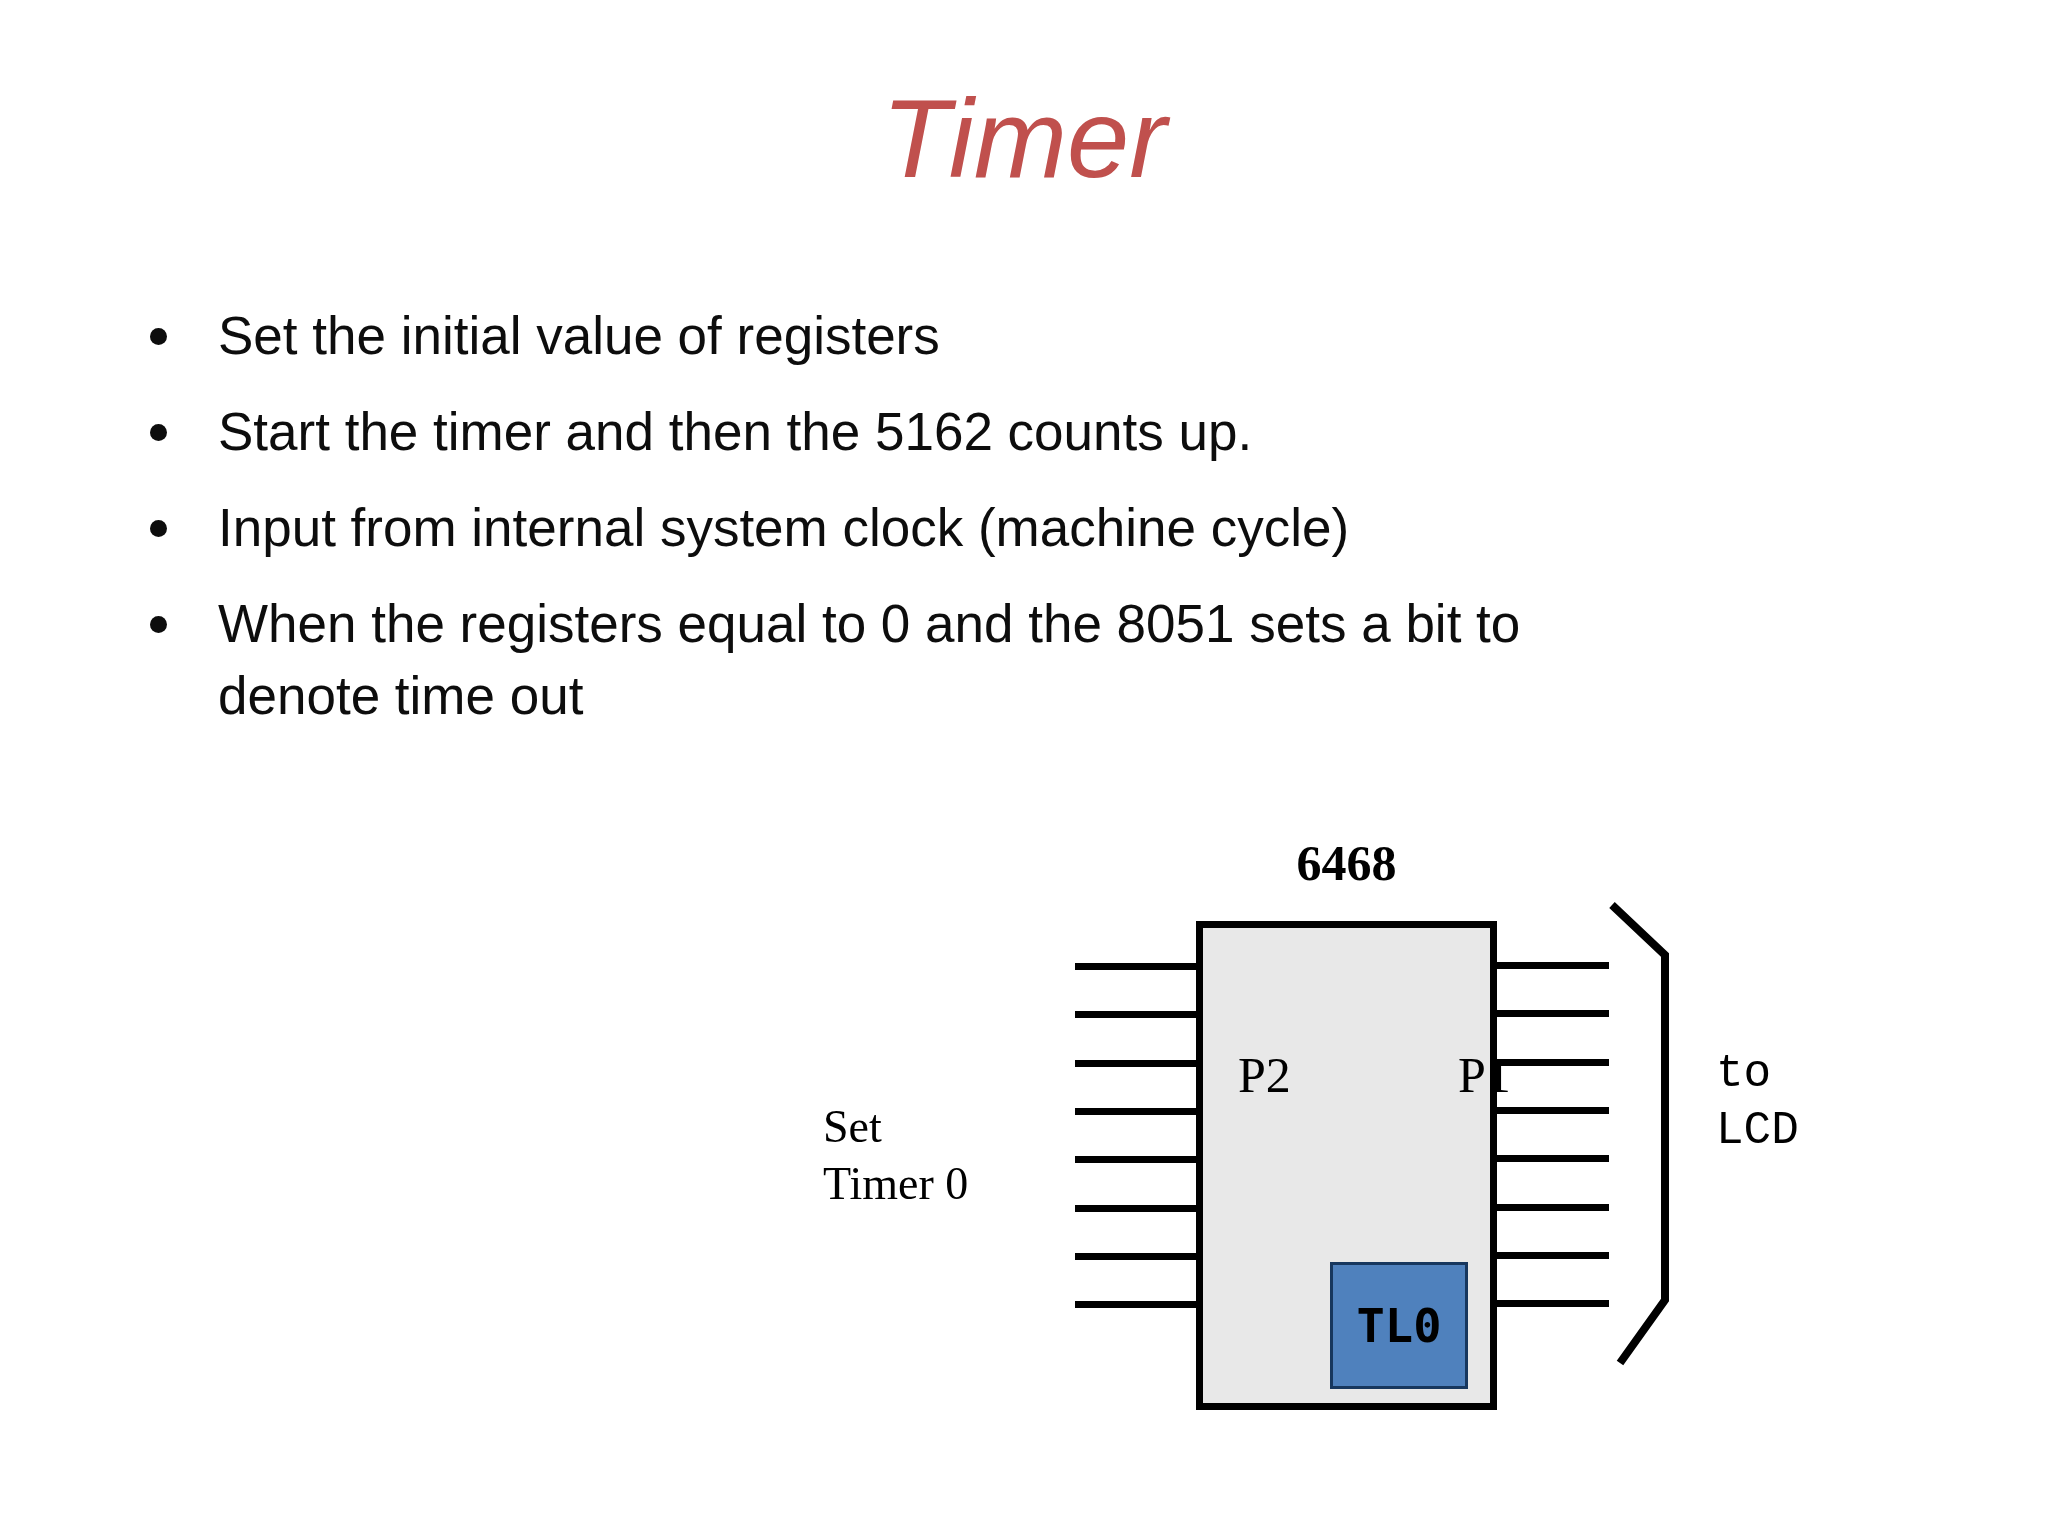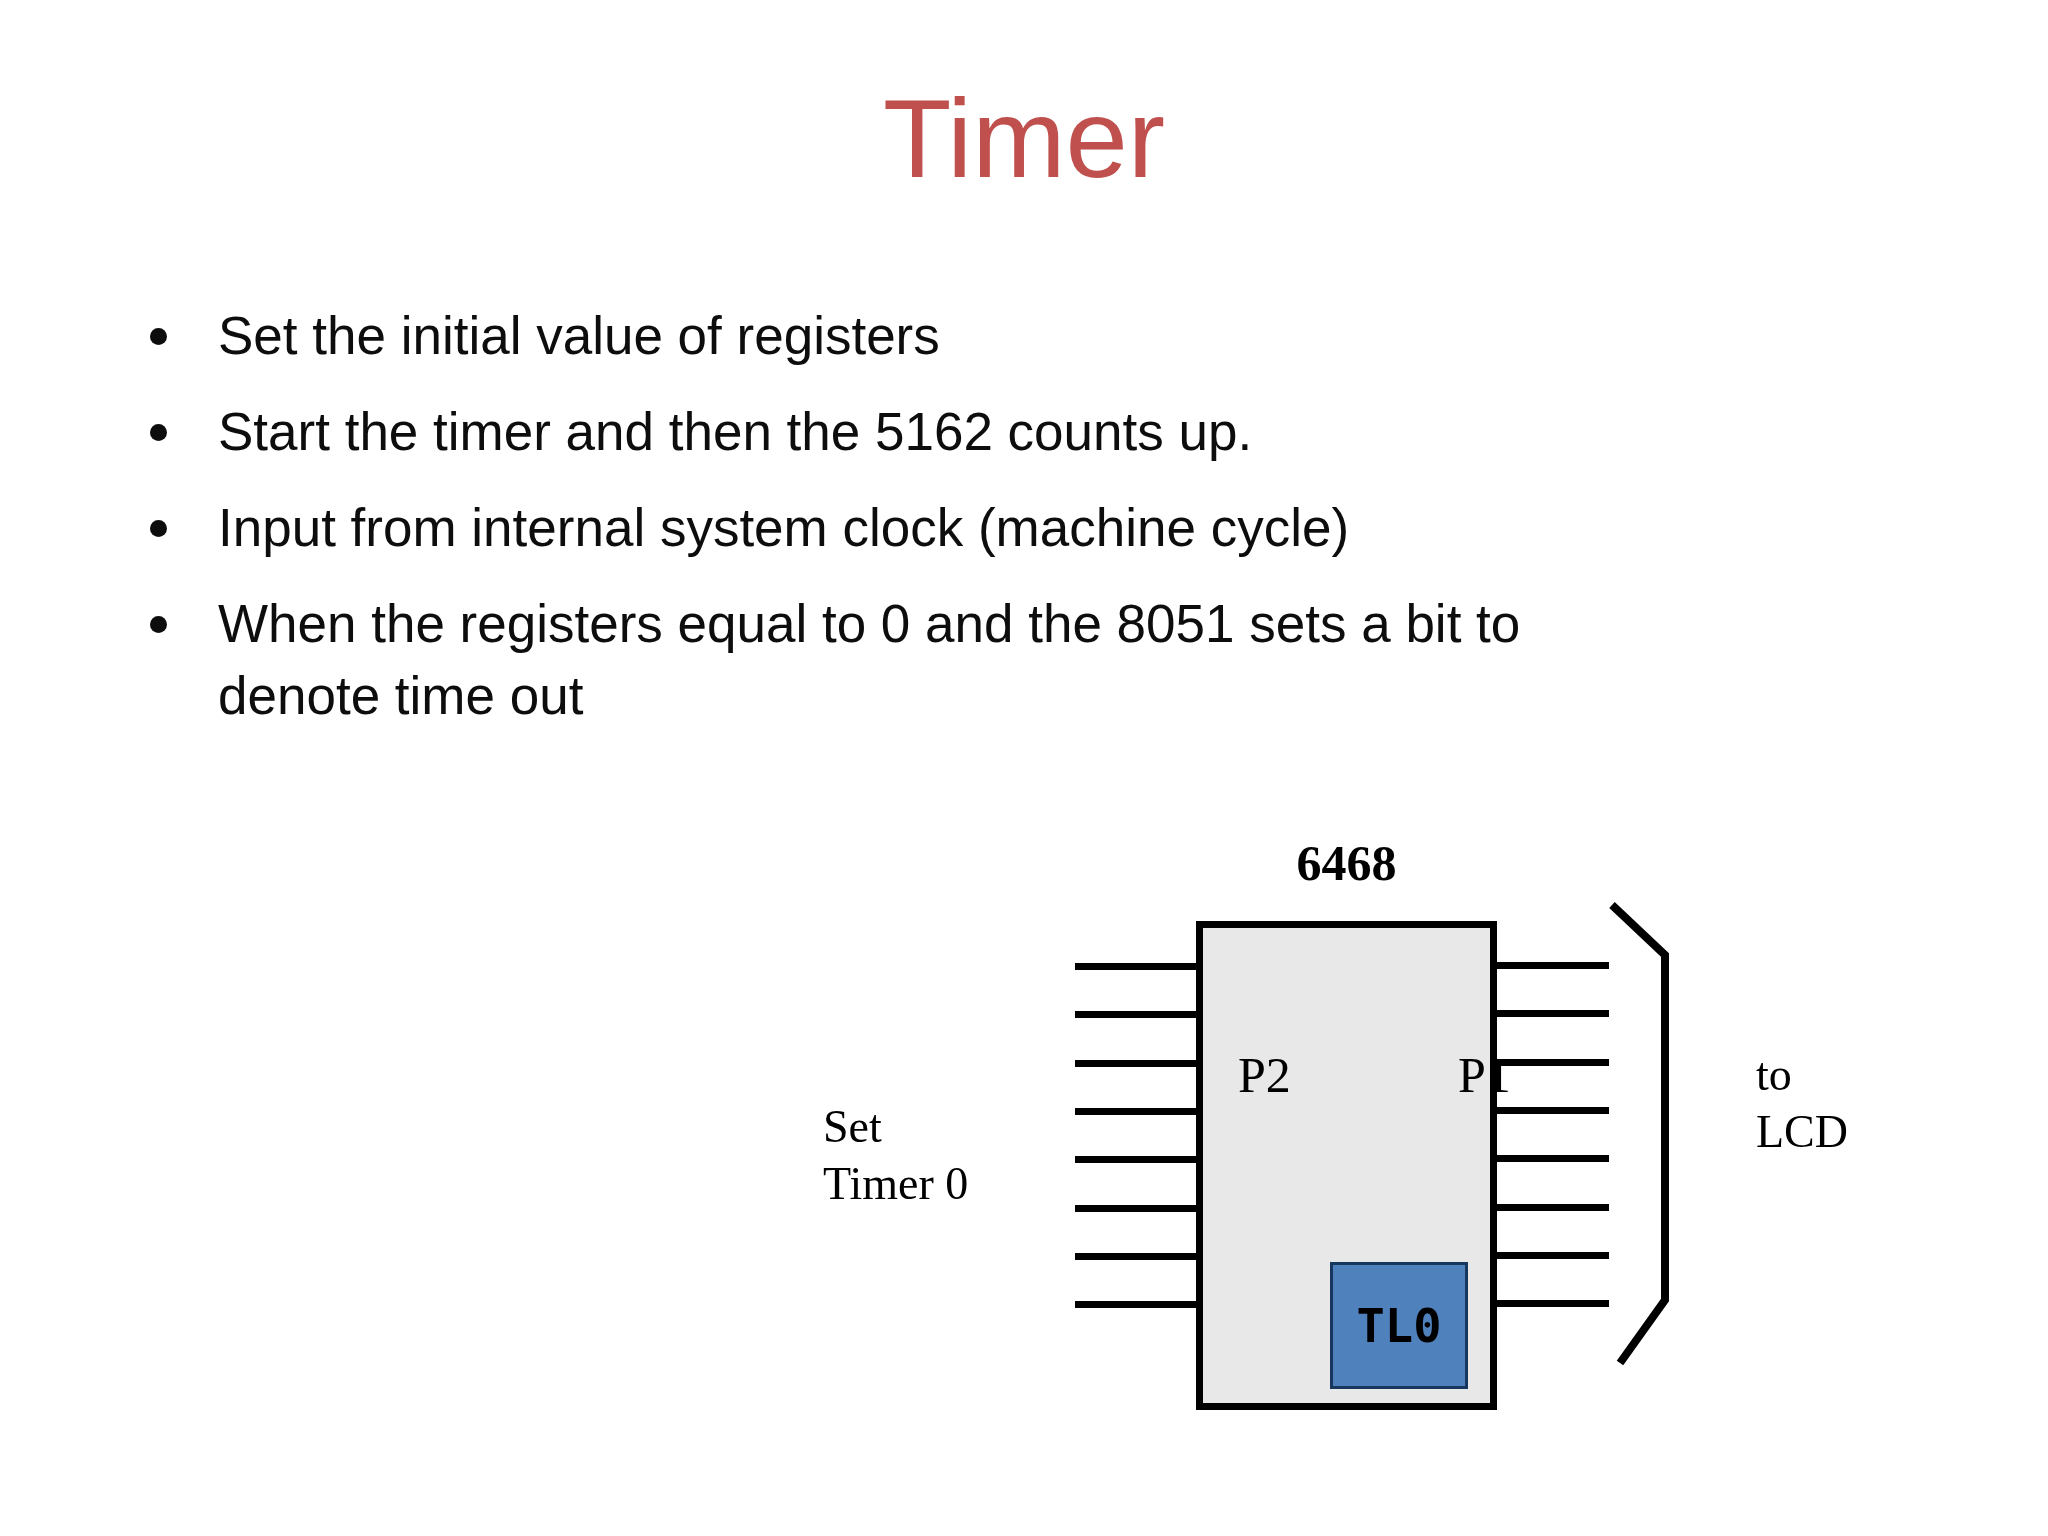--- a/index.html
+++ b/index.html
@@ -8,20 +8,21 @@
     background:#ffffff; overflow:hidden;
     font-family:"Liberation Sans", sans-serif; color:#111;
   }
 
   
   .title {
     position:absolute; left:0; top:72px; width:100%;
     margin:0; text-align:center;
     font-size:112px; font-weight:400; line-height:1.2;
     color:var(--title-color,#C0504D);
+    font-style:italic;
   }
 
   
   .bullets {
     position:absolute; left:148px; top:300px; width:1560px;
     list-style:none; margin:0; padding:0;
   }
   .bullets li {
     display:flex; align-items:flex-start;
     margin:0 0 24px 0;
@@ -75,21 +76,21 @@
   .reg-tl0 { top:1262px; height:127px; }
 
   .bracket { position:absolute; left:1598px; top:893px; }
 
   .caption {
     position:absolute;
     font-family:"Liberation Serif", serif;
     font-size:46px; line-height:57px; color:#000;
   }
   .caption-set-timer { left:823px; top:1098px; }
-  .caption-to-lcd   { left:1756px; top:1046px; }
+  .caption-to-lcd   { left:1716px; top:1046px;font-family:Liberation Mono, monospace; }
 </style>
 </head>
 <body>
 
 <div class="slide">
 
   <h1 class="title">Timer</h1>
 
   <ul class="bullets" id="bullet-list">
       <li>

